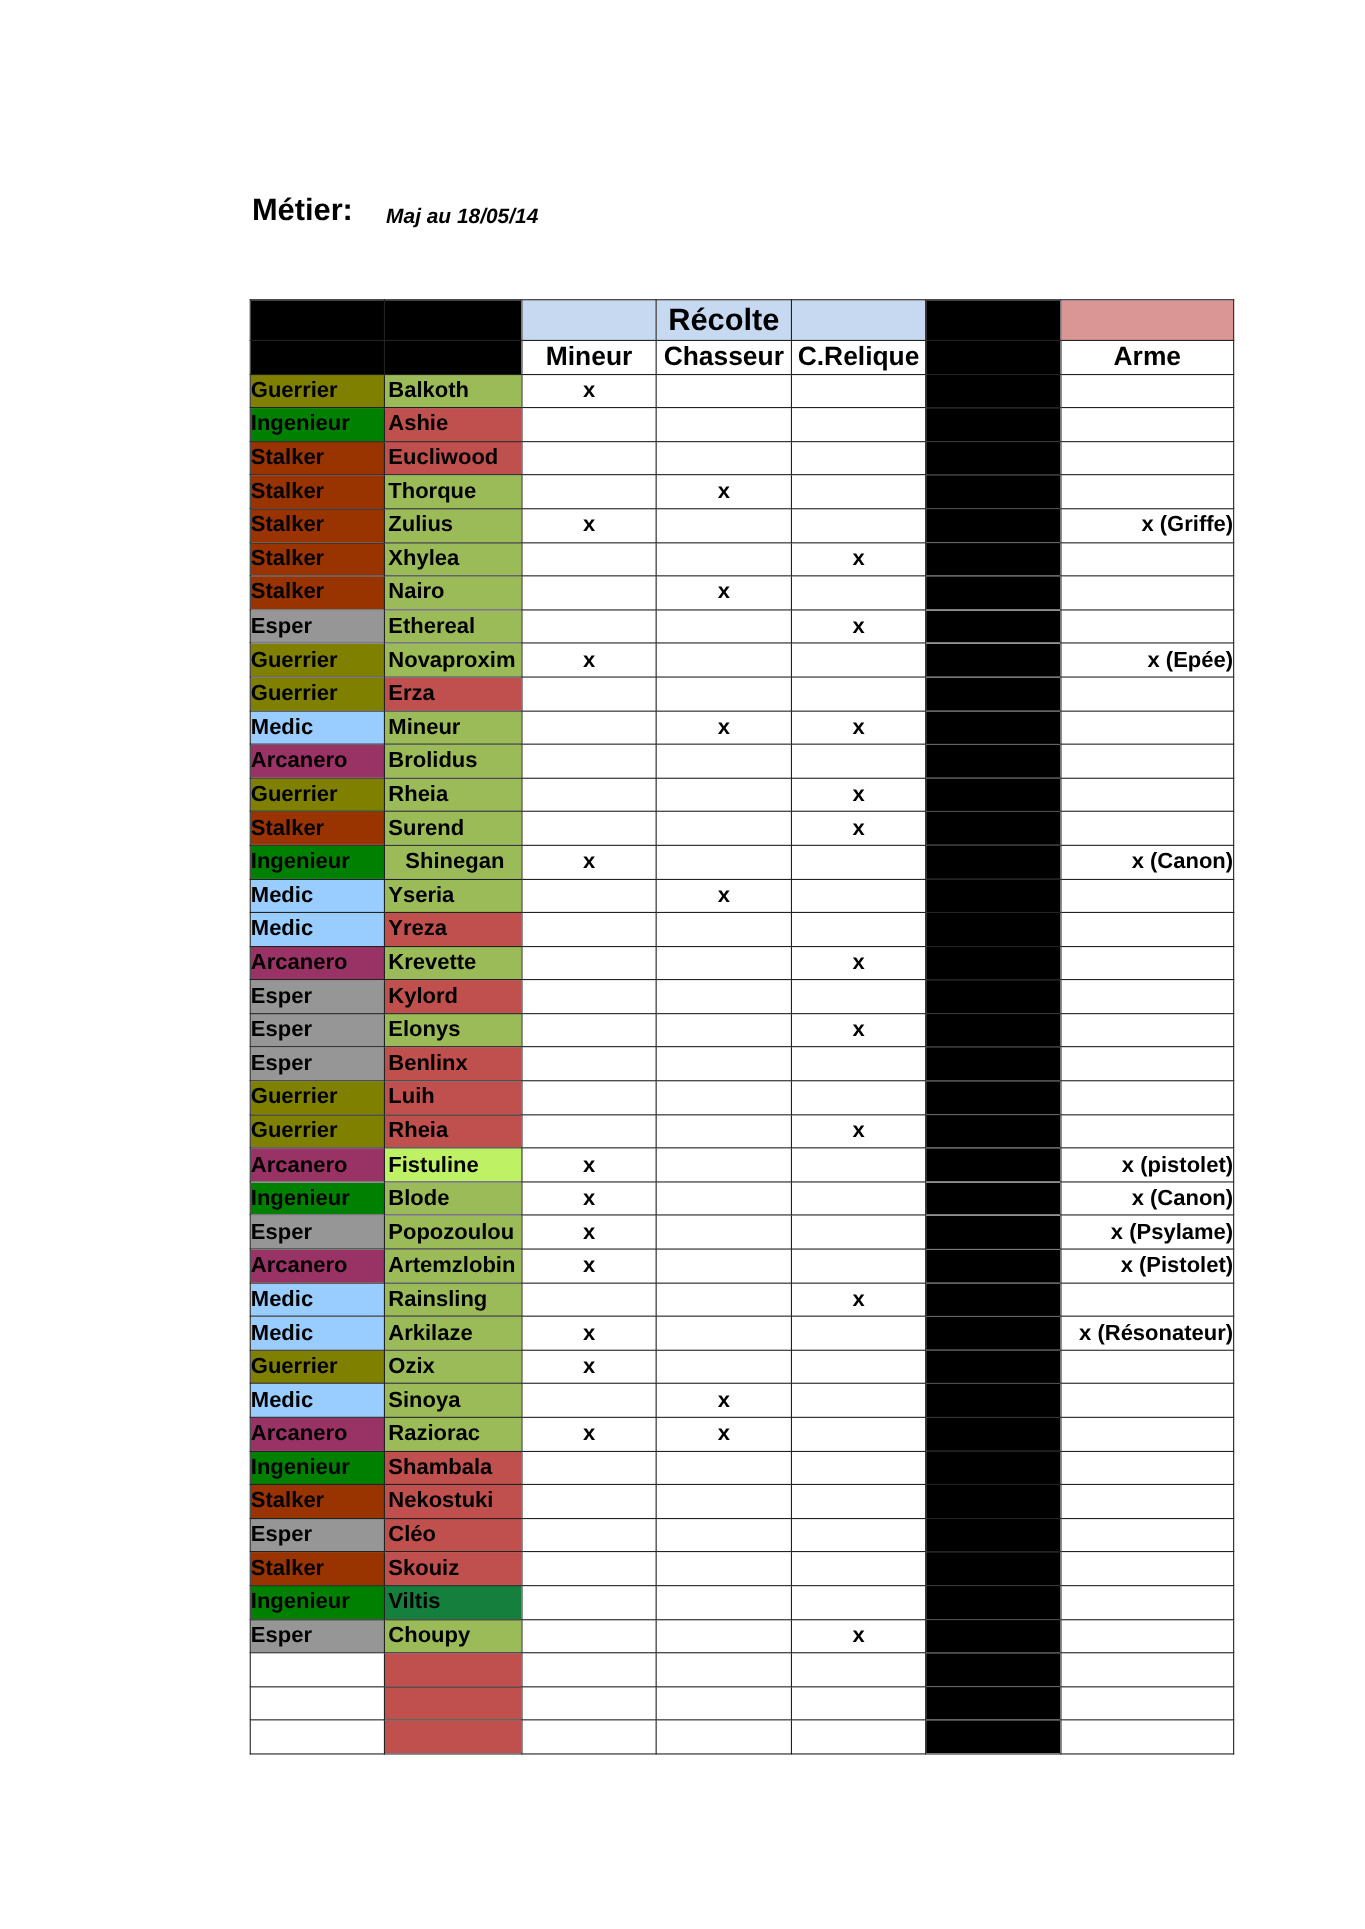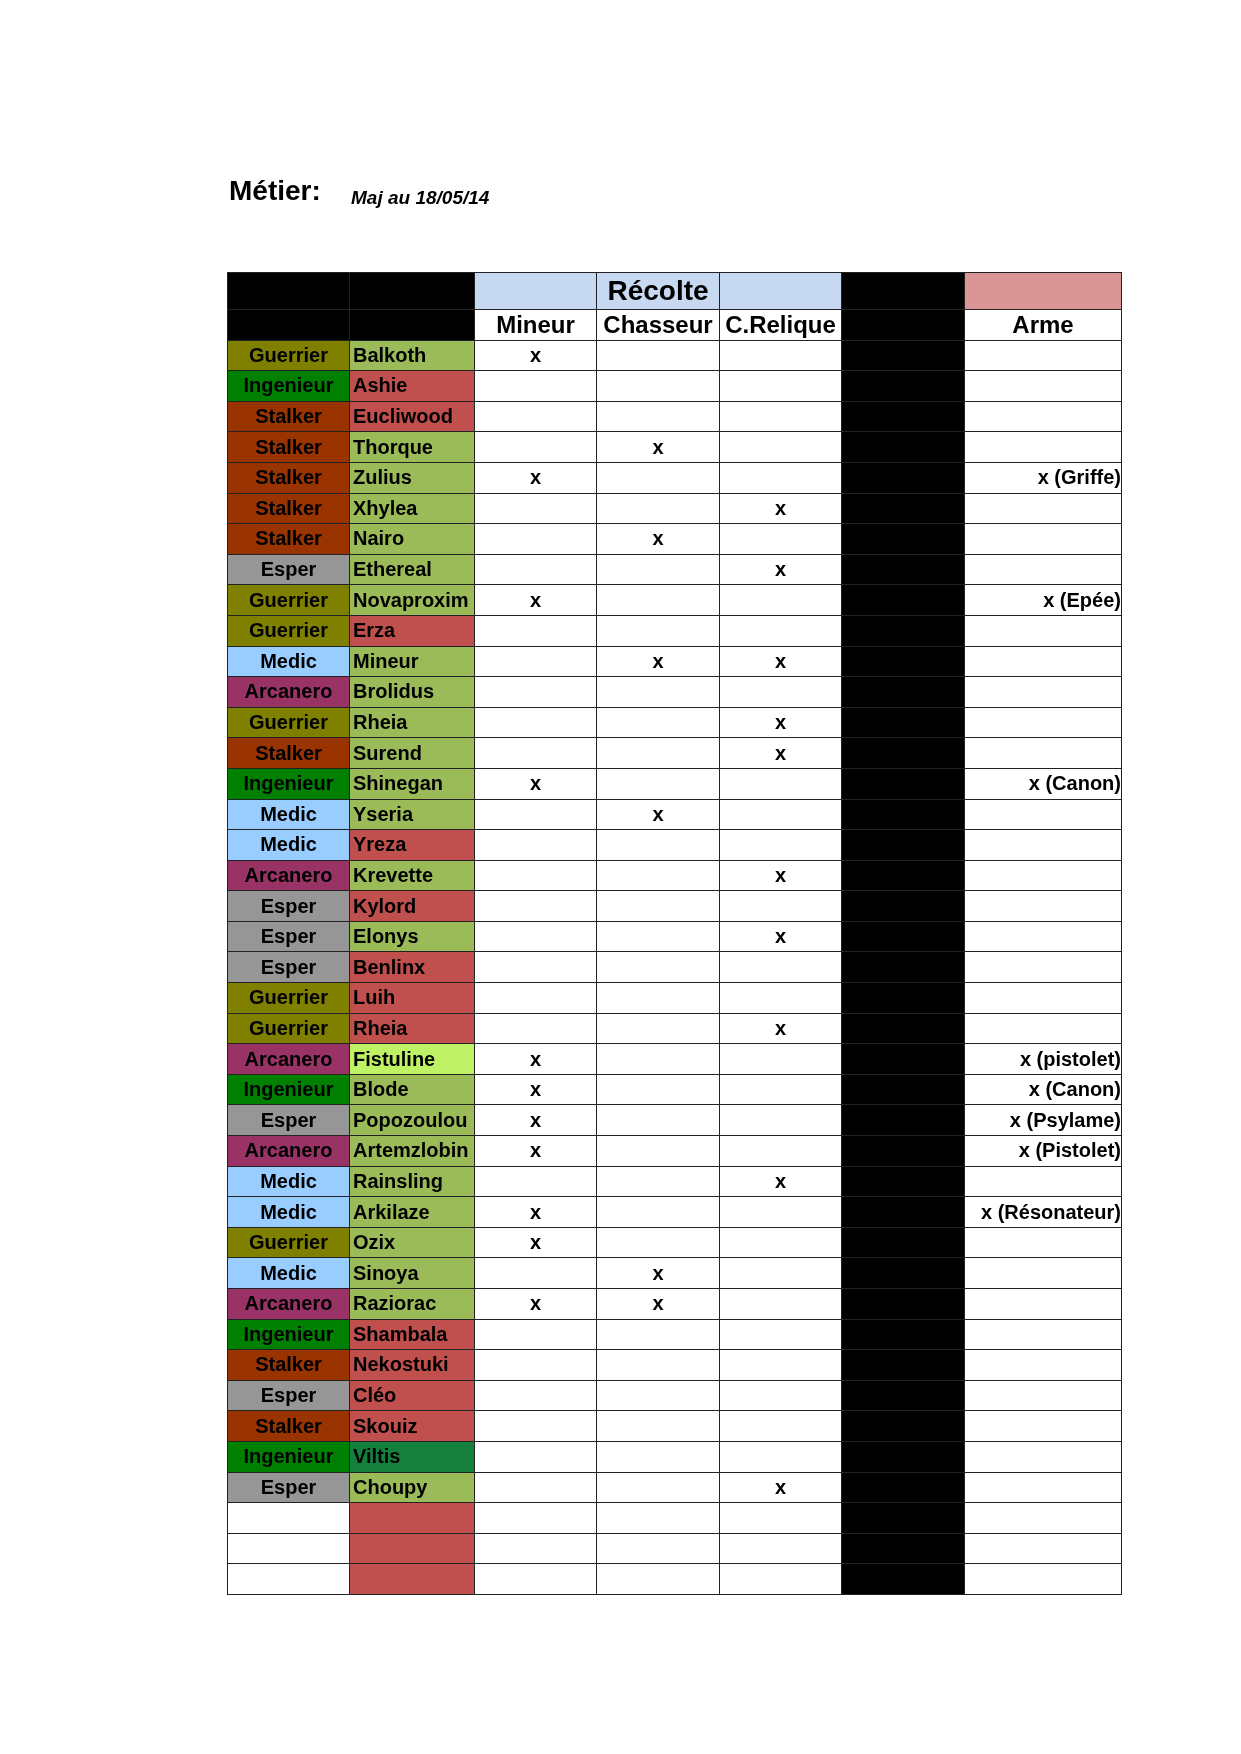--- a/index.html
+++ b/index.html
@@ -1,21 +1,21 @@
 <!DOCTYPE html>
 <html><head>
   <meta charset="utf-8">
   <style>
     html, body { margin: 0; padding: 0; background: #ffffff; }
     body { width: 1241px; height: 1754px; position: relative; font-family: "Liberation Sans", sans-serif; color: #000; }
     .title { position: absolute; left: 229px; top: 175px; font-size: 28px; font-weight: bold; }
     .subtitle { position: absolute; left: 351px; top: 187px; font-size: 19px; font-weight: bold; font-style: italic; }
     .sheet { position: absolute; left: 227px; top: 272px; border-collapse: collapse; table-layout: fixed; }
     .sheet td { border: 1.5px solid #222; height: 29.6px; padding: 0; font-weight: bold; font-size: 20px; overflow: hidden; white-space: nowrap; }
-    .c-class { width: 121px; text-align: center; }
+    .c-class { width: 121px; }
     .c-name { width: 121px; text-align: left; padding-left: 3px !important; }
     .c-chk { width: 121px; text-align: center; }
     .c-black { width: 121px; background: #000; }
     .c-arme { width: 155px; text-align: right; }
     .hdr-top td { height: 36px; }
     .hdr-black { background: #000; }
     .hdr-recolte { background: #c6d9f0; font-size: 28px !important; text-align: center; }
     .hdr-arme-top { background: #da9694; }
     .hdr-label { font-size: 24px !important; text-align: center; background: #fff; }
   </style>
@@ -175,21 +175,21 @@
         <td class="c-class" style="background: rgb(153, 51, 0);">Stalker</td>
         <td class="c-name" style="background: rgb(155, 187, 89);">Surend</td>
         <td class="c-chk"></td>
         <td class="c-chk"></td>
         <td class="c-chk">x</td>
         <td class="c-black"></td>
         <td class="c-arme"></td>
       </tr>
       <tr>
         <td class="c-class" style="background: rgb(0, 128, 0);">Ingenieur</td>
-        <td class="c-name" style="background: rgb(155, 187, 89);">Shinegan</td>
+        <td class="c-name" style="background: rgb(155, 187, 89); text-align: center;">Shinegan</td>
         <td class="c-chk">x</td>
         <td class="c-chk"></td>
         <td class="c-chk"></td>
         <td class="c-black"></td>
         <td class="c-arme">x (Canon)</td>
       </tr>
       <tr>
         <td class="c-class" style="background: rgb(153, 204, 255);">Medic</td>
         <td class="c-name" style="background: rgb(155, 187, 89);">Yseria</td>
         <td class="c-chk"></td>

